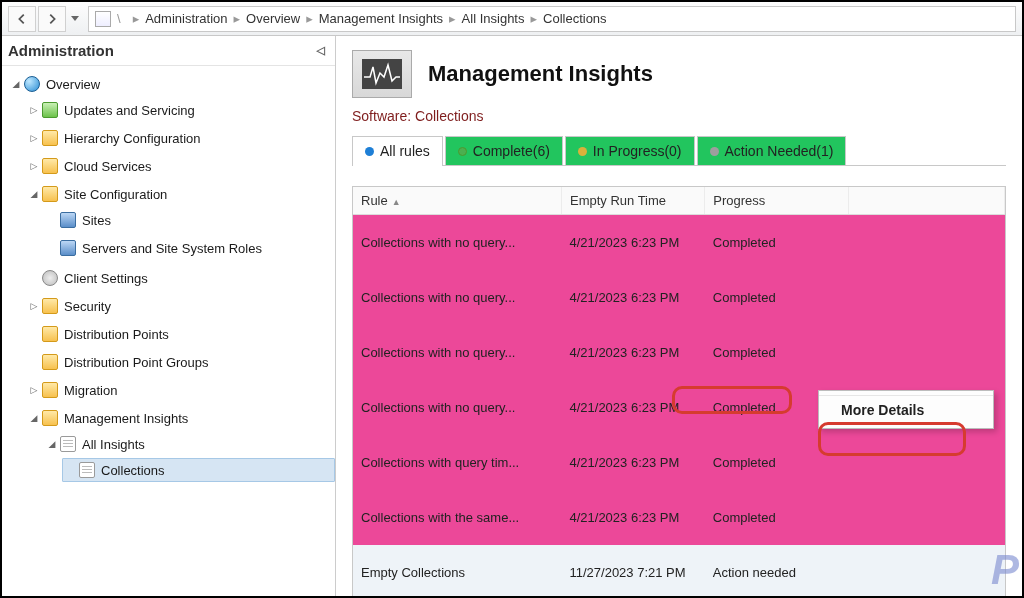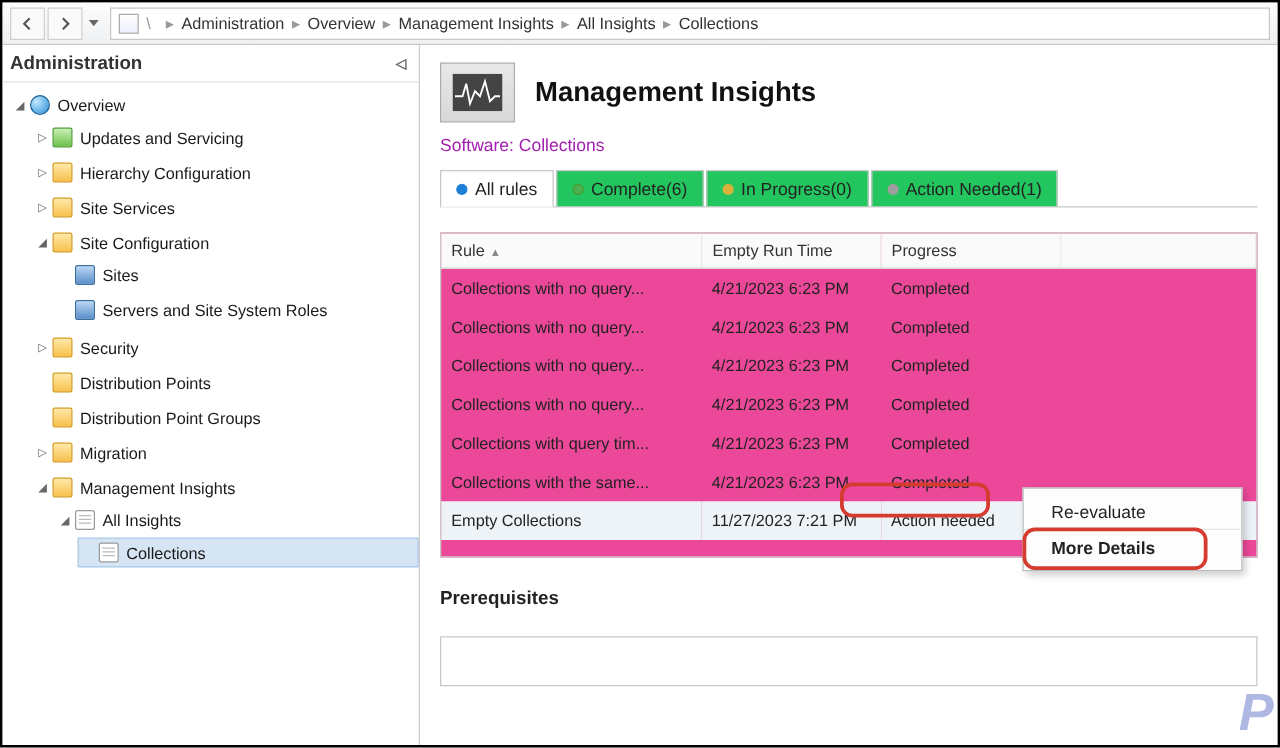--- a/index.html
+++ b/index.html
@@ -37,34 +37,34 @@
   .page::before{content:"";position:absolute;left:2px;top:3px;right:2px;height:1px;background:#bbb;box-shadow:0 3px 0 #bbb,0 6px 0 #bbb;}
   .green { background: linear-gradient(#c9f0b5,#6cc24a); border:1px solid #4a9a2e;}
   .nlabel { font-size: 13px; color:#1a1a1a;}
   
   
   .rightpane { flex:1; background:#fff; position:relative; padding: 8px 16px 0 16px; }
   .header-block { display:flex; align-items:center; margin: 6px 0 10px 0;}
   .hd-icon { width: 60px; height: 48px; background: linear-gradient(#e8e8e8,#d8d8d8); border:1px solid #aaa; display:flex; align-items:center; justify-content:center; margin-right:16px;}
   .hd-icon svg { width: 40px; height: 30px; }
   .hd-title { font-size: 22px; font-weight:700; color:#111;}
-  .software-line { font-size:14px; color:#a21caf; margin-bottom: 12px;}
+  .software-line { font-size:14px; color:#7f1d1d; margin-bottom: 12px;}
   
   .tabs { display:flex; border-bottom:1px solid #c8c8c8; }
   .tab { padding: 6px 12px; border:1px solid #c8c8c8; border-bottom:none; background:#22c55e; margin-right:2px; display:flex; align-items:center; font-size:14px; cursor:pointer;}
   .tab.active { background:#fff; position:relative; }
   .tab.active::after{content:"";position:absolute;left:0;right:0;bottom:-1px;height:1px;background:#fff;}
   .dot { width:9px; height:9px; border-radius:50%; margin-right:6px; display:inline-block;}
   .dot.blue{background:#1e7fd6;} .dot.green{background:#4caf50;} .dot.yellow{background:#d9b13b;} .dot.gray{background:#9e9e9e;}
   
   .grid-wrap { border:1px solid #c8c8c8; margin-top: 20px; background:#ec4899; min-height: 260px; position:relative;}
   table.grid { width:100%; border-collapse: collapse; font-size:13px;}
   table.grid thead th { text-align:left; font-weight:400; color:#333; padding:6px 8px; border-bottom:1px solid #dcdcdc; border-right:1px solid #ececec; background:#fafafa;}
   table.grid thead th .sort{font-size:9px; color:#888; margin-left:4px;}
-  table.grid tbody td { padding:8px 8px; color:#222; border-bottom: 0; white-space:nowrap;}
+  table.grid tbody td { padding:20px 8px; color:#222; border-bottom: 0; white-space:nowrap;}
   table.grid tbody tr { height:22px;}
   table.grid tbody tr.sel td { background:#eef3f8;}
   .col-rule{width:32%;} .col-time{width:22%;} .col-prog{width:22%;} .col-extra{}
   
   .callout { border: 3px solid #d63b2f; border-radius: 10px; position:absolute; pointer-events:none;}
   .callout.progress { left: 670px; top: 384px; width: 120px; height: 28px;}
   .callout.details  { left: 816px; top: 420px; width: 148px; height: 34px;}
   
   .ctxmenu { position:absolute; left: 816px; top: 388px; width: 176px; background:#fdfdfd; border:1px solid #bcbcbc; box-shadow: 3px 3px 6px rgba(0,0,0,0.2); padding:4px 0;}
   .ctxmenu .mi { padding:6px 22px; font-size:14px; cursor:pointer;}
@@ -139,21 +139,21 @@
               <div class="node-row">
                 <span class="expander">▷</span>
                 <span class="ticon folder"></span>
                 <span class="nlabel">Hierarchy Configuration</span>
               </div>
             </li>
           <li class="node">
               <div class="node-row">
                 <span class="expander">▷</span>
                 <span class="ticon folder"></span>
-                <span class="nlabel">Site Services</span>
+                <span class="nlabel">Cloud Services</span>
               </div>
             </li>
           <li class="node">
             <div class="node-row">
                 <span class="expander">◢</span>
                 <span class="ticon folder"></span>
                 <span class="nlabel">Site Configuration</span>
               </div>
             <ul>
               <li class="node">
@@ -165,20 +165,27 @@
                 </li>
               <li class="node">
                   <div class="node-row">
                     <span class="expander blank"></span>
                     <span class="ticon serverblue"></span>
                     <span class="nlabel">Servers and Site System Roles</span>
                   </div>
                 </li>
             </ul>
           </li>
+          <li class="node">
+              <div class="node-row">
+                <span class="expander blank"></span>
+                <span class="ticon gear"></span>
+                <span class="nlabel">Client Settings</span>
+              </div>
+            </li>
           <li class="node">
               <div class="node-row">
                 <span class="expander">▷</span>
                 <span class="ticon folder"></span>
                 <span class="nlabel">Security</span>
               </div>
             </li>
           <li class="node">
               <div class="node-row">
                 <span class="expander blank"></span>
@@ -319,20 +326,19 @@
     </div>
 
     <div class="prereq">
       <h3>Prerequisites</h3>
       <div class="prereq-box"></div>
     </div>
   </div>
 </div>
 
 <div class="ctxmenu">
-  <div class="mi">Re-evaluate</div>
   <div class="mi sep bold">More Details</div>
 </div>
 
 <div class="callout progress"></div>
 <div class="callout details"></div>
 
 <div class="logo"><span class="fade">P</span></div>
 
 </body></html>

